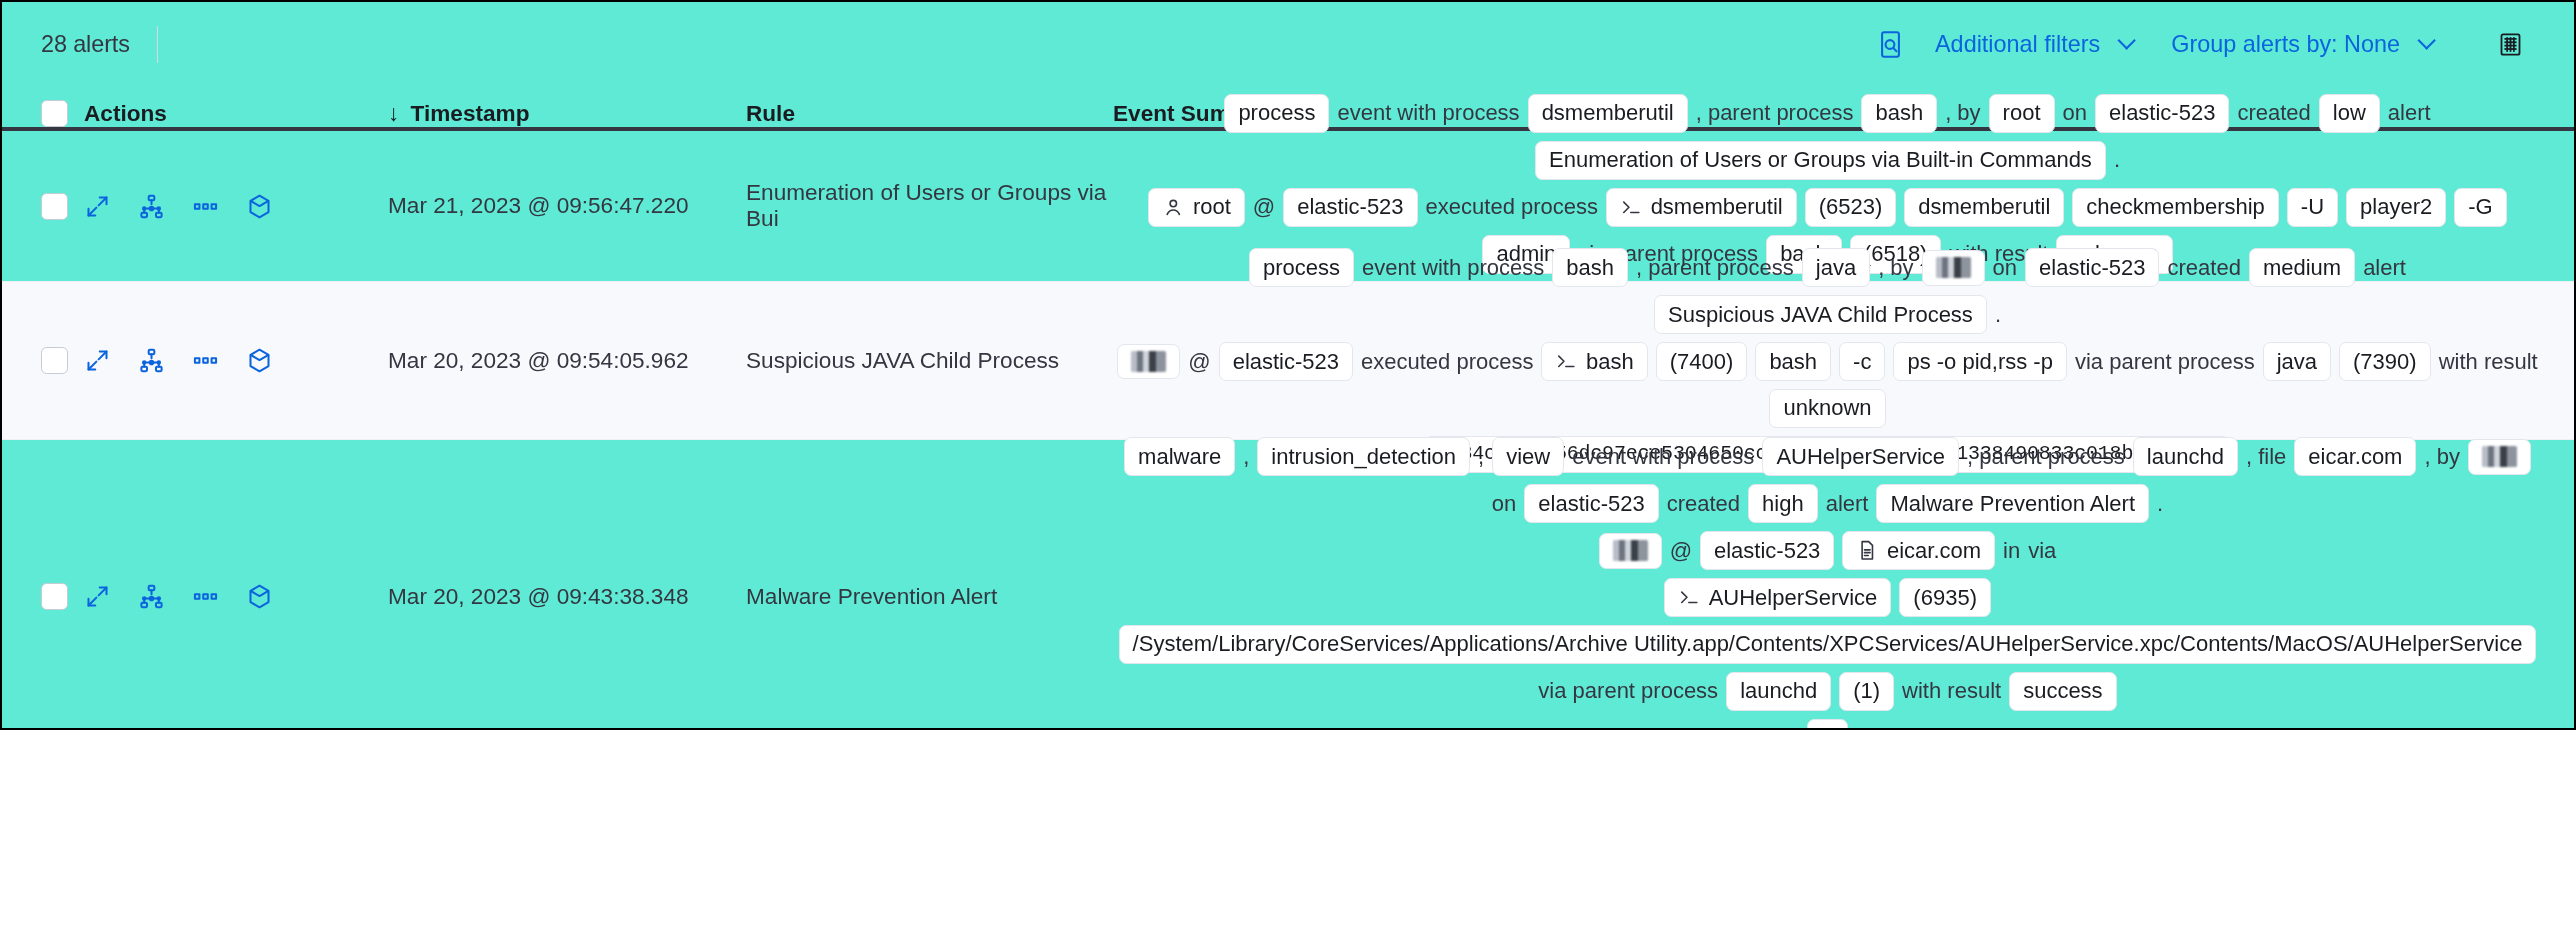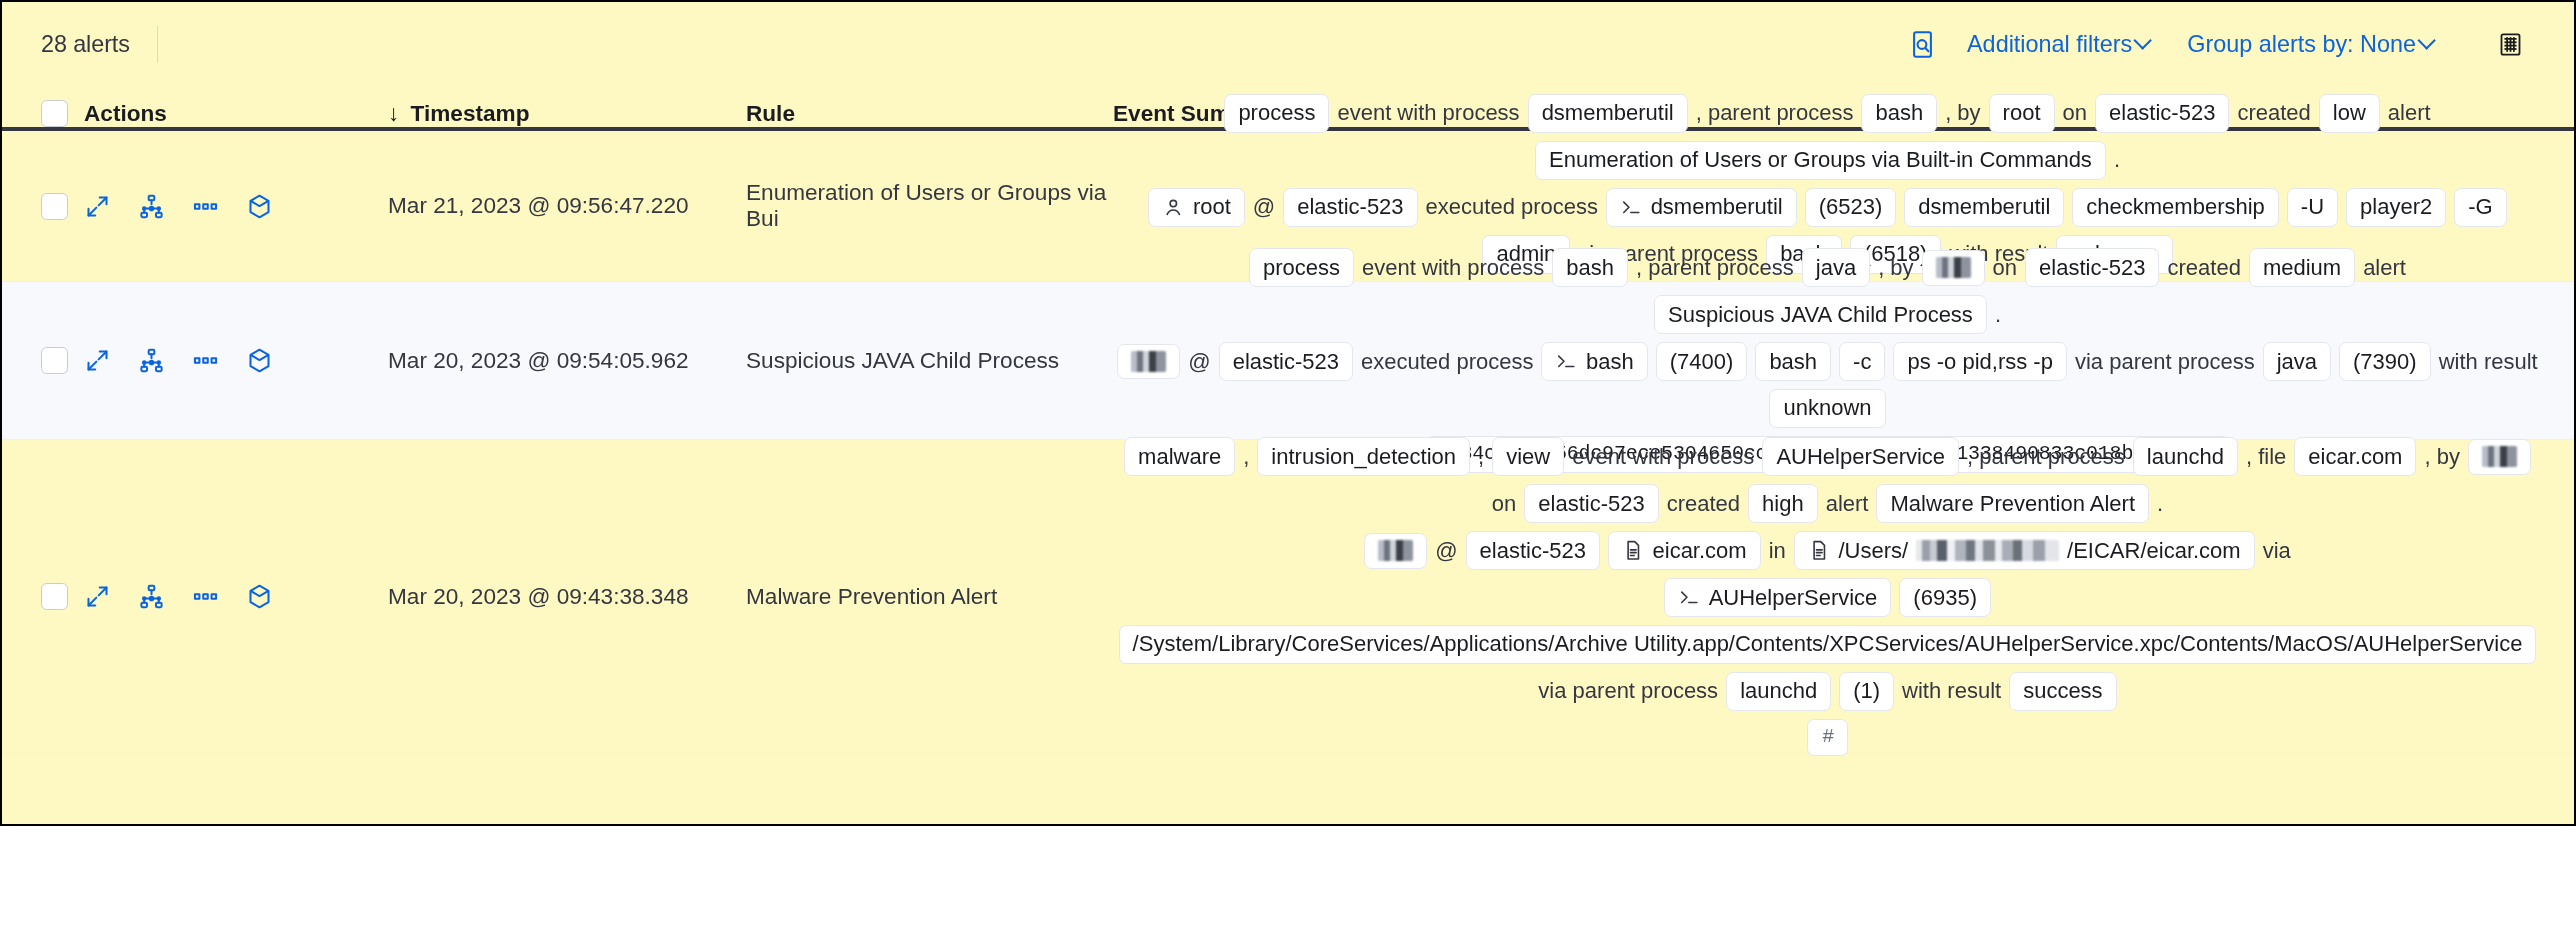--- a/index.html
+++ b/index.html
@@ -12,23 +12,23 @@
     width: 2576px;
     height: 934px;
     font-family: "Liberation Sans", sans-serif;
     color: #343741;
     overflow: hidden;
   }
 
   .page {
     position: relative;
     width: 2576px;
-    height: 826px;
+    height: 730px;
     border: 2.4px solid #000000;
-    background: #fef9c3;
+    background: #5eead4;
     overflow: hidden;
     padding-left: 8px;
   }
 
   
   .toolbar {
     position: absolute;
     left: 0; top: 0;
     width: 100%;
     height: 84px;
@@ -54,21 +54,21 @@
   }
   .toolbar-right {
     margin-left: auto;
     display: flex;
     align-items: center;
     gap: 0px;
   }
   .tb-btn {
     display: inline-flex;
     align-items: center;
-    gap: 2px;
+    gap: 18px;
     color: #0b64dd;
     font-size: 23.4px;
     font-weight: 400;
     padding: 8px 17.7px;
     white-space: nowrap;
     cursor: pointer;
     background: none;
     border: none;
     font-family: "Liberation Sans", sans-serif;
   }
@@ -666,33 +666,20 @@
                   <svg width="22.6" height="22.6" viewBox="0 0 24 24" fill="none" stroke="#343741" stroke-width="1.7" stroke-linecap="round" stroke-linejoin="round">
                     <path d="M6.5 2.8h7l4 4v14.4h-11z"></path>
                     <line x1="9" y1="11.5" x2="15" y2="11.5"></line>
                     <line x1="9" y1="14.5" x2="15" y2="14.5"></line>
                     <line x1="9" y1="17.5" x2="13" y2="17.5"></line>
                   </svg>
                 </span>
                 <span>eicar.com</span>
               </span>
               <span class="plain">in</span>
-              <span class="pill">
-                <span class="glyph">
-                  <svg width="22.6" height="22.6" viewBox="0 0 24 24" fill="none" stroke="#343741" stroke-width="1.7" stroke-linecap="round" stroke-linejoin="round">
-                    <path d="M6.5 2.8h7l4 4v14.4h-11z"></path>
-                    <line x1="9" y1="11.5" x2="15" y2="11.5"></line>
-                    <line x1="9" y1="14.5" x2="15" y2="14.5"></line>
-                    <line x1="9" y1="17.5" x2="13" y2="17.5"></line>
-                  </svg>
-                </span>
-                <span>/Users/</span>
-                <span class="redact wide"></span>
-                <span>/EICAR/eicar.com</span>
-              </span>
               <span class="plain">via</span>
             </div>
             <div class="sline">
               <span class="pill">
                 <span class="glyph">
                   <svg width="22.6" height="22.6" viewBox="0 0 24 24" fill="none" stroke="#343741" stroke-width="1.7" stroke-linecap="round" stroke-linejoin="round">
                     <path d="M4 6.5l5.5 5.5L4 17.5"></path>
                     <line x1="11.5" y1="17.5" x2="20" y2="17.5"></line>
                   </svg>
                 </span>

